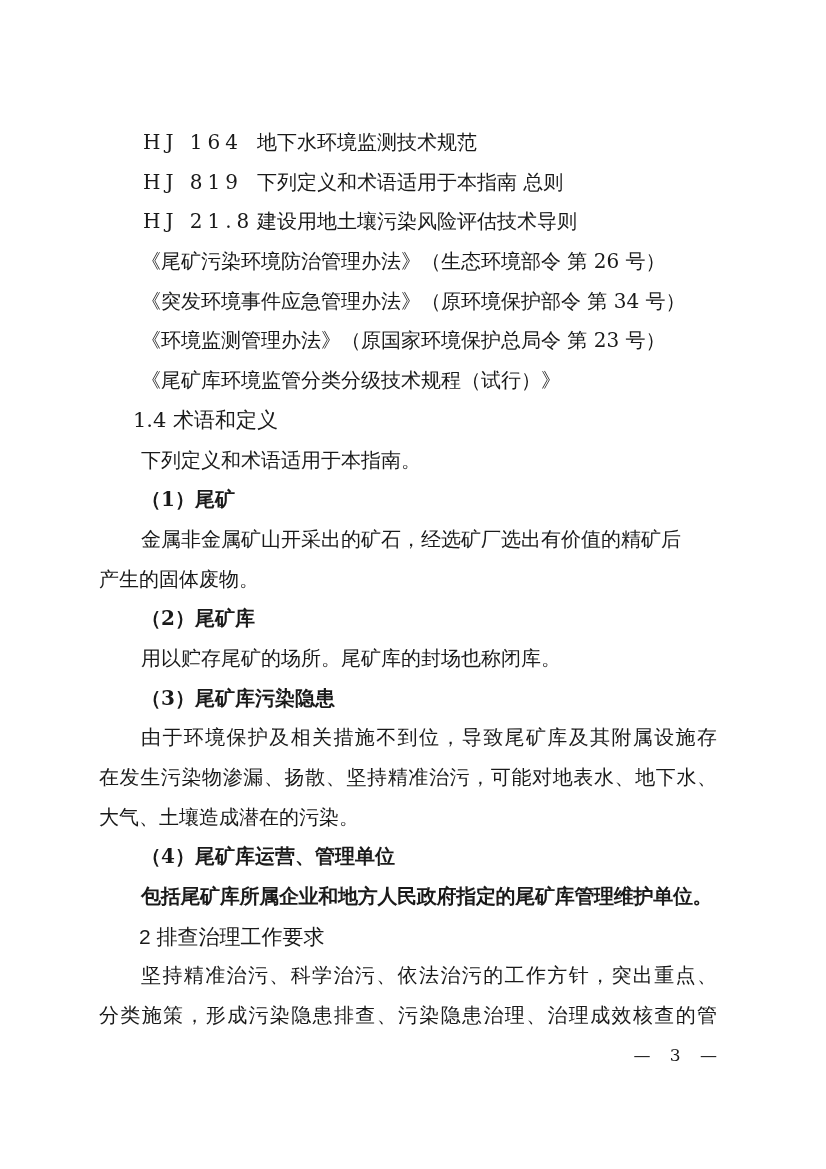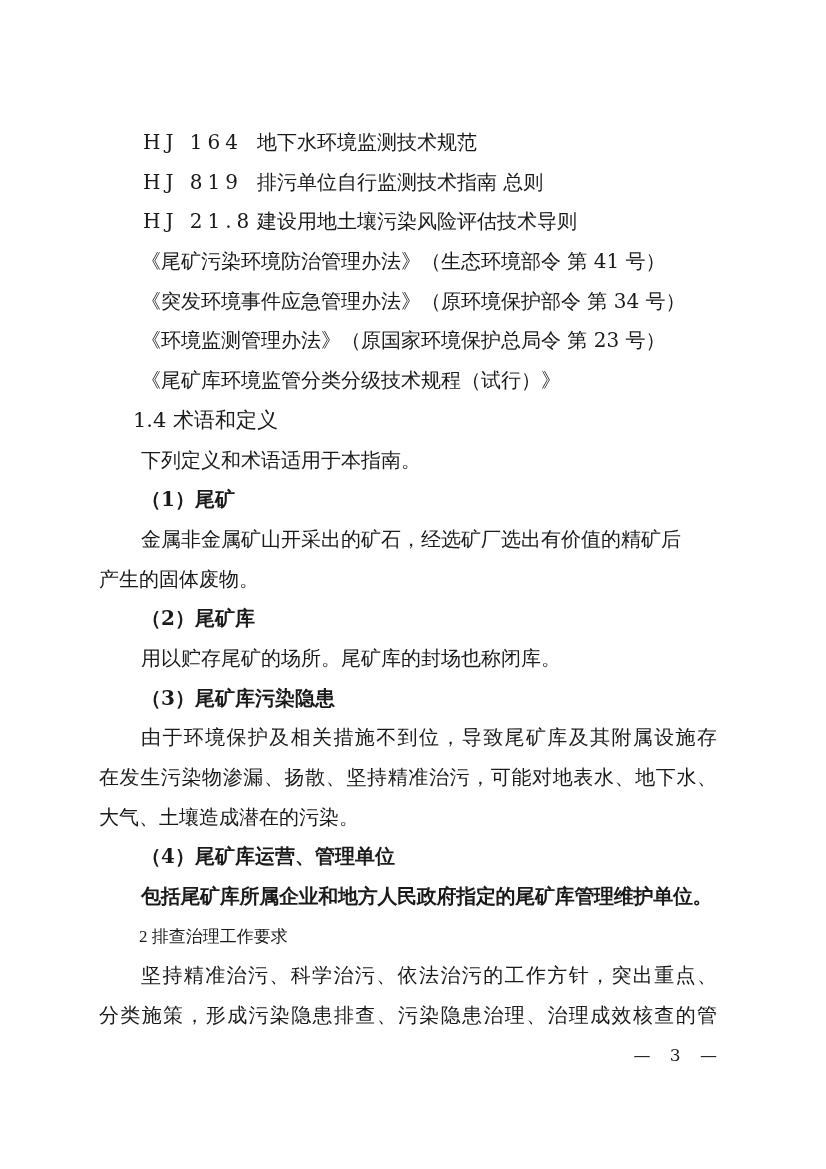--- a/index.html
+++ b/index.html
@@ -41,43 +41,43 @@
   }
   .squeeze { letter-spacing: -0.3px; font-weight: bold; }
   .term { font-weight: bold; }
   .h14 {
     padding-left: 34px;
     font-weight: normal;
     font-size: 21px;
   }
   .h2head {
     padding-left: 40px;
-    font-family: Liberation Serif, serif;
-    font-size: 17px;
+    font-family: Liberation Sans, sans-serif;
+    font-size: 21px;
   }
   .pagenum {
     position: absolute;
     top: 1045px;
     right: 108px;
     font-size: 17px;
     word-spacing: 12px;
     letter-spacing: 1px;
   }
 </style>
 </head>
 <body>
 
 <div class="page">
   <div class="text-block">
 
     <div class="l std"><span class="code">HJ 164</span><span>地下水环境监测技术规范</span></div>
-    <div class="l std"><span class="code">HJ 819</span><span>排污单位自行监测技术指南 总则</span></div>
+    <div class="l std"><span class="code">HJ 819</span><span>下列定义和术语适用于本指南 总则</span></div>
     <div class="l std"><span class="code">HJ 21.8</span><span>建设用地土壤污染风险评估技术导则</span></div>
 
-    <div class="l ind">《尾矿污染环境防治管理办法》（生态环境部令 第 41 号）</div>
+    <div class="l ind">《尾矿污染环境防治管理办法》（生态环境部令 第 26 号）</div>
     <div class="l ind">《突发环境事件应急管理办法》（原环境保护部令 第 34 号）</div>
     <div class="l ind">《环境监测管理办法》（原国家环境保护总局令 第 23 号）</div>
     <div class="l ind">《尾矿库环境监管分类分级技术规程（试行）》</div>
 
     <div class="l h14">1.4 术语和定义</div>
     <div class="l ind">下列定义和术语适用于本指南。</div>
 
     <div class="l ind term">（1）尾矿</div>
     <div class="l ind">金属非金属矿山开采出的矿石，经选矿厂选出有价值的精矿后</div>
     <div class="l">产生的固体废物。</div>

